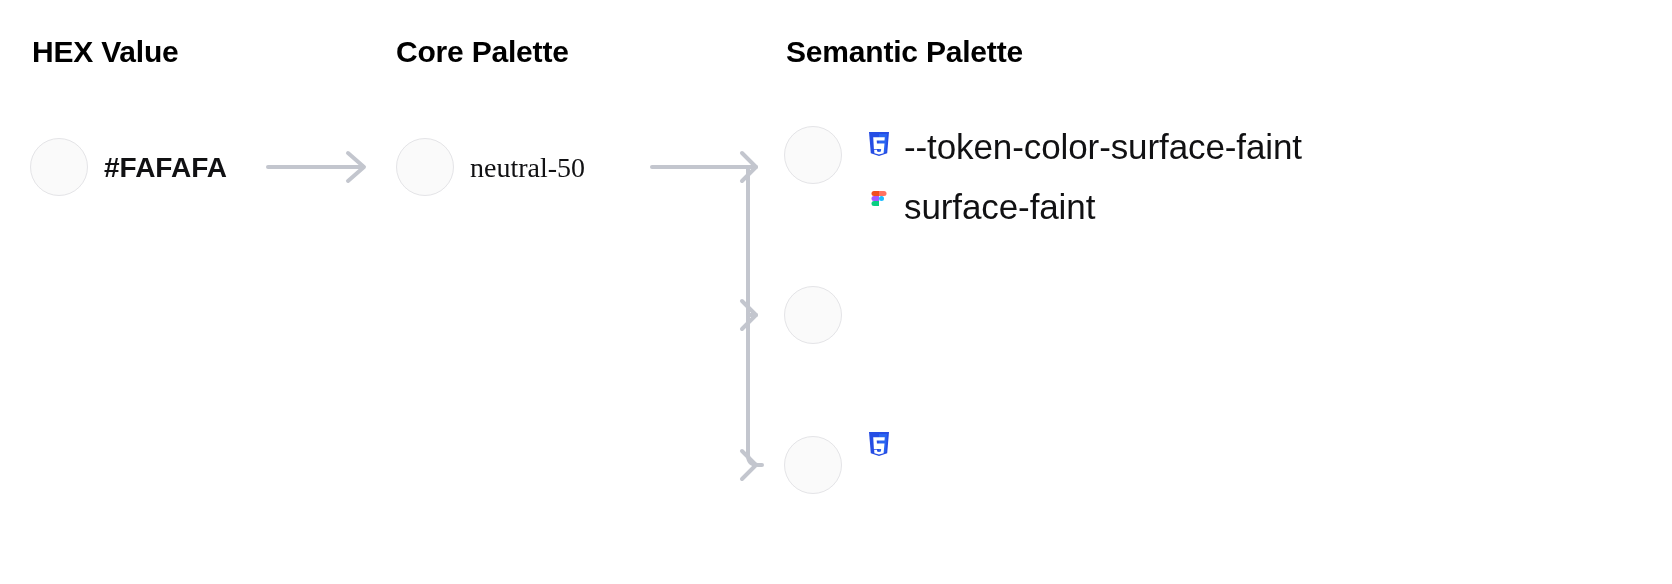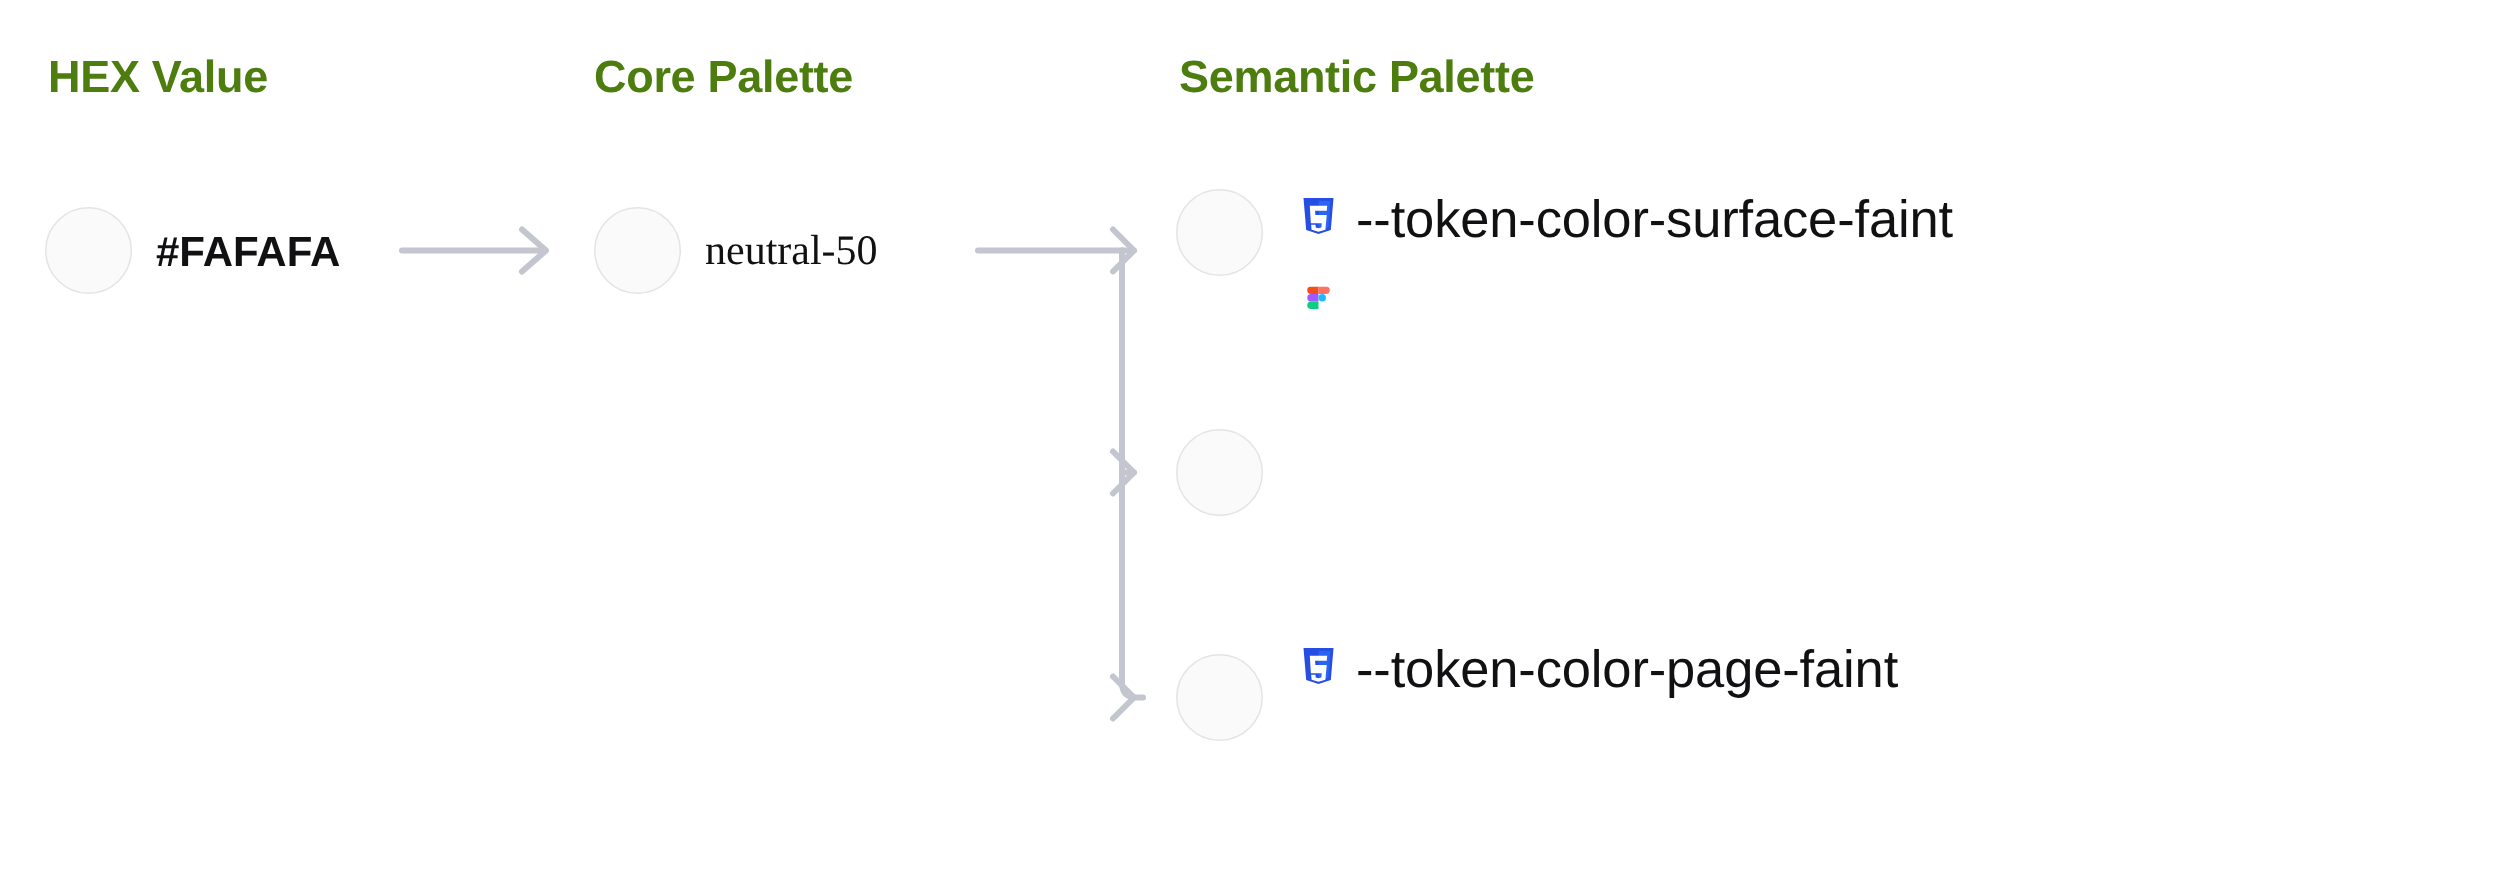--- a/index.html
+++ b/index.html
@@ -17,21 +17,21 @@
     height: 584px;
     background: #ffffff;
     overflow: hidden;
   }
 
   
   .col-heading {
     position: absolute;
     font-size: 30px;
     font-weight: 700;
-    color: #4d7c0f;
+    color: #000000;
     letter-spacing: -0.2px;
     white-space: nowrap;
     line-height: 1;
   }
   #heading-hex      { left: 32px;  top: 37px; }
   #heading-core     { left: 396px; top: 37px; }
   #heading-semantic { left: 786px; top: 37px; }
 
   
   .swatch {
@@ -158,34 +158,34 @@
     <div class="token-line">
       <span class="icon-slot">
         <svg width="20" height="30" viewBox="0 0 20 30">
           <path d="M5 0 h5 v5 H5 a2.5 2.5 0 0 1 0-5 z" fill="#F24E1E"></path>
           <path d="M10 0 h5 a2.5 2.5 0 0 1 0 5 h-5 z" fill="#FF7262"></path>
           <path d="M5 5 h5 v5 H5 a2.5 2.5 0 0 1 0-5 z" fill="#A259FF"></path>
           <circle cx="12.5" cy="7.5" r="2.5" fill="#1ABCFE"></circle>
           <path d="M5 10 h5 v5 H5 a2.5 2.5 0 0 1 0-5 z" fill="#0ACF83"></path>
         </svg>
       </span>
+      <span class="token-text">surface-faint</span>
     </div>
   </div>
 
   <div class="token-group" id="token-group-1">
   </div>
 
   <div class="token-group" id="token-group-2">
     <div class="token-line">
       <span class="icon-slot">
         <svg width="24" height="28" viewBox="0 0 24 28">
           <path d="M2 0 h20 l-1.8 21.3 L12 24 l-8.2-2.7 Z" fill="#264DE4"></path>
           <path d="M12 1.9 v20.2 l6.6-2.2 L20 2 Z" fill="#2965F1"></path>
           <path d="M6.2 5.2 h11.6 l-.3 3.3 H9.7 l.25 2.9 h7.55 l-.9 9.8 L12 22.5
                    l-4.6-1.3 -.3-3.4 h2.9 l.17 1.8 1.85 .5 1.9-.5 .25-2.7
                    H6.9 Z" fill="#FFFFFF"></path>
         </svg>
       </span>
-      <span class="token-text">--token-color-page-faint</span>
     </div>
   </div>
 
 </div>
 
 </body></html>

